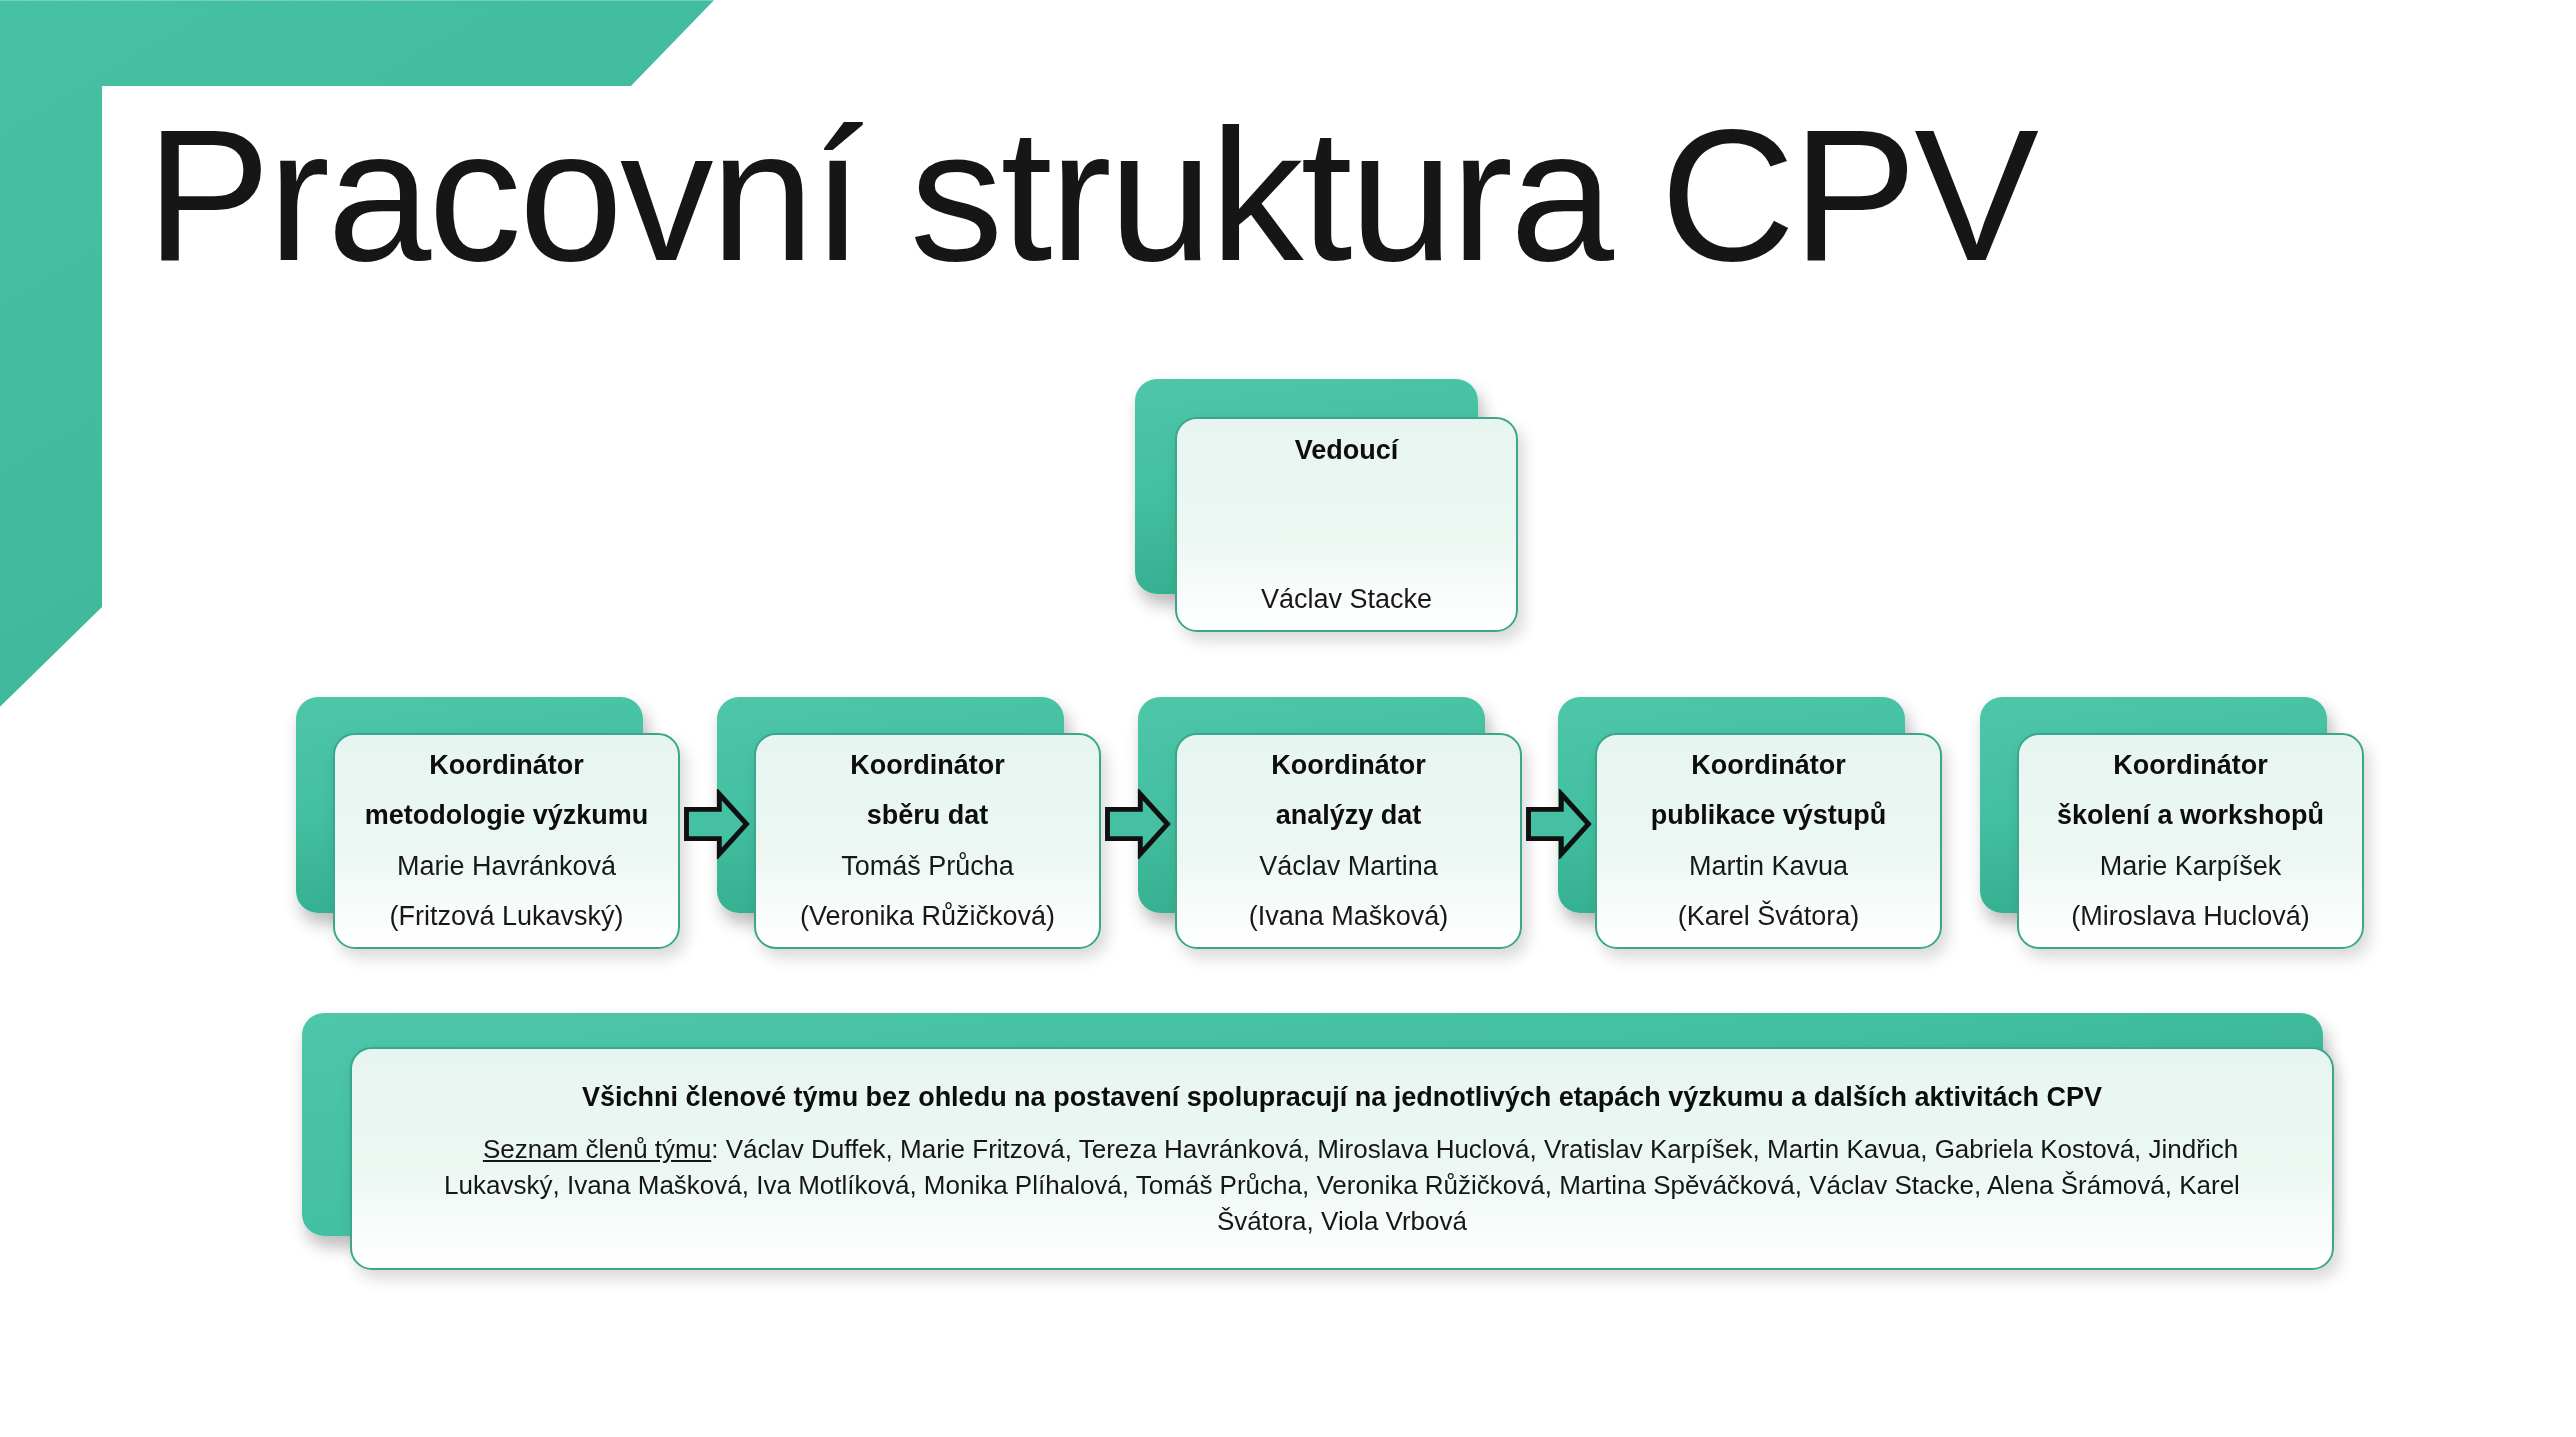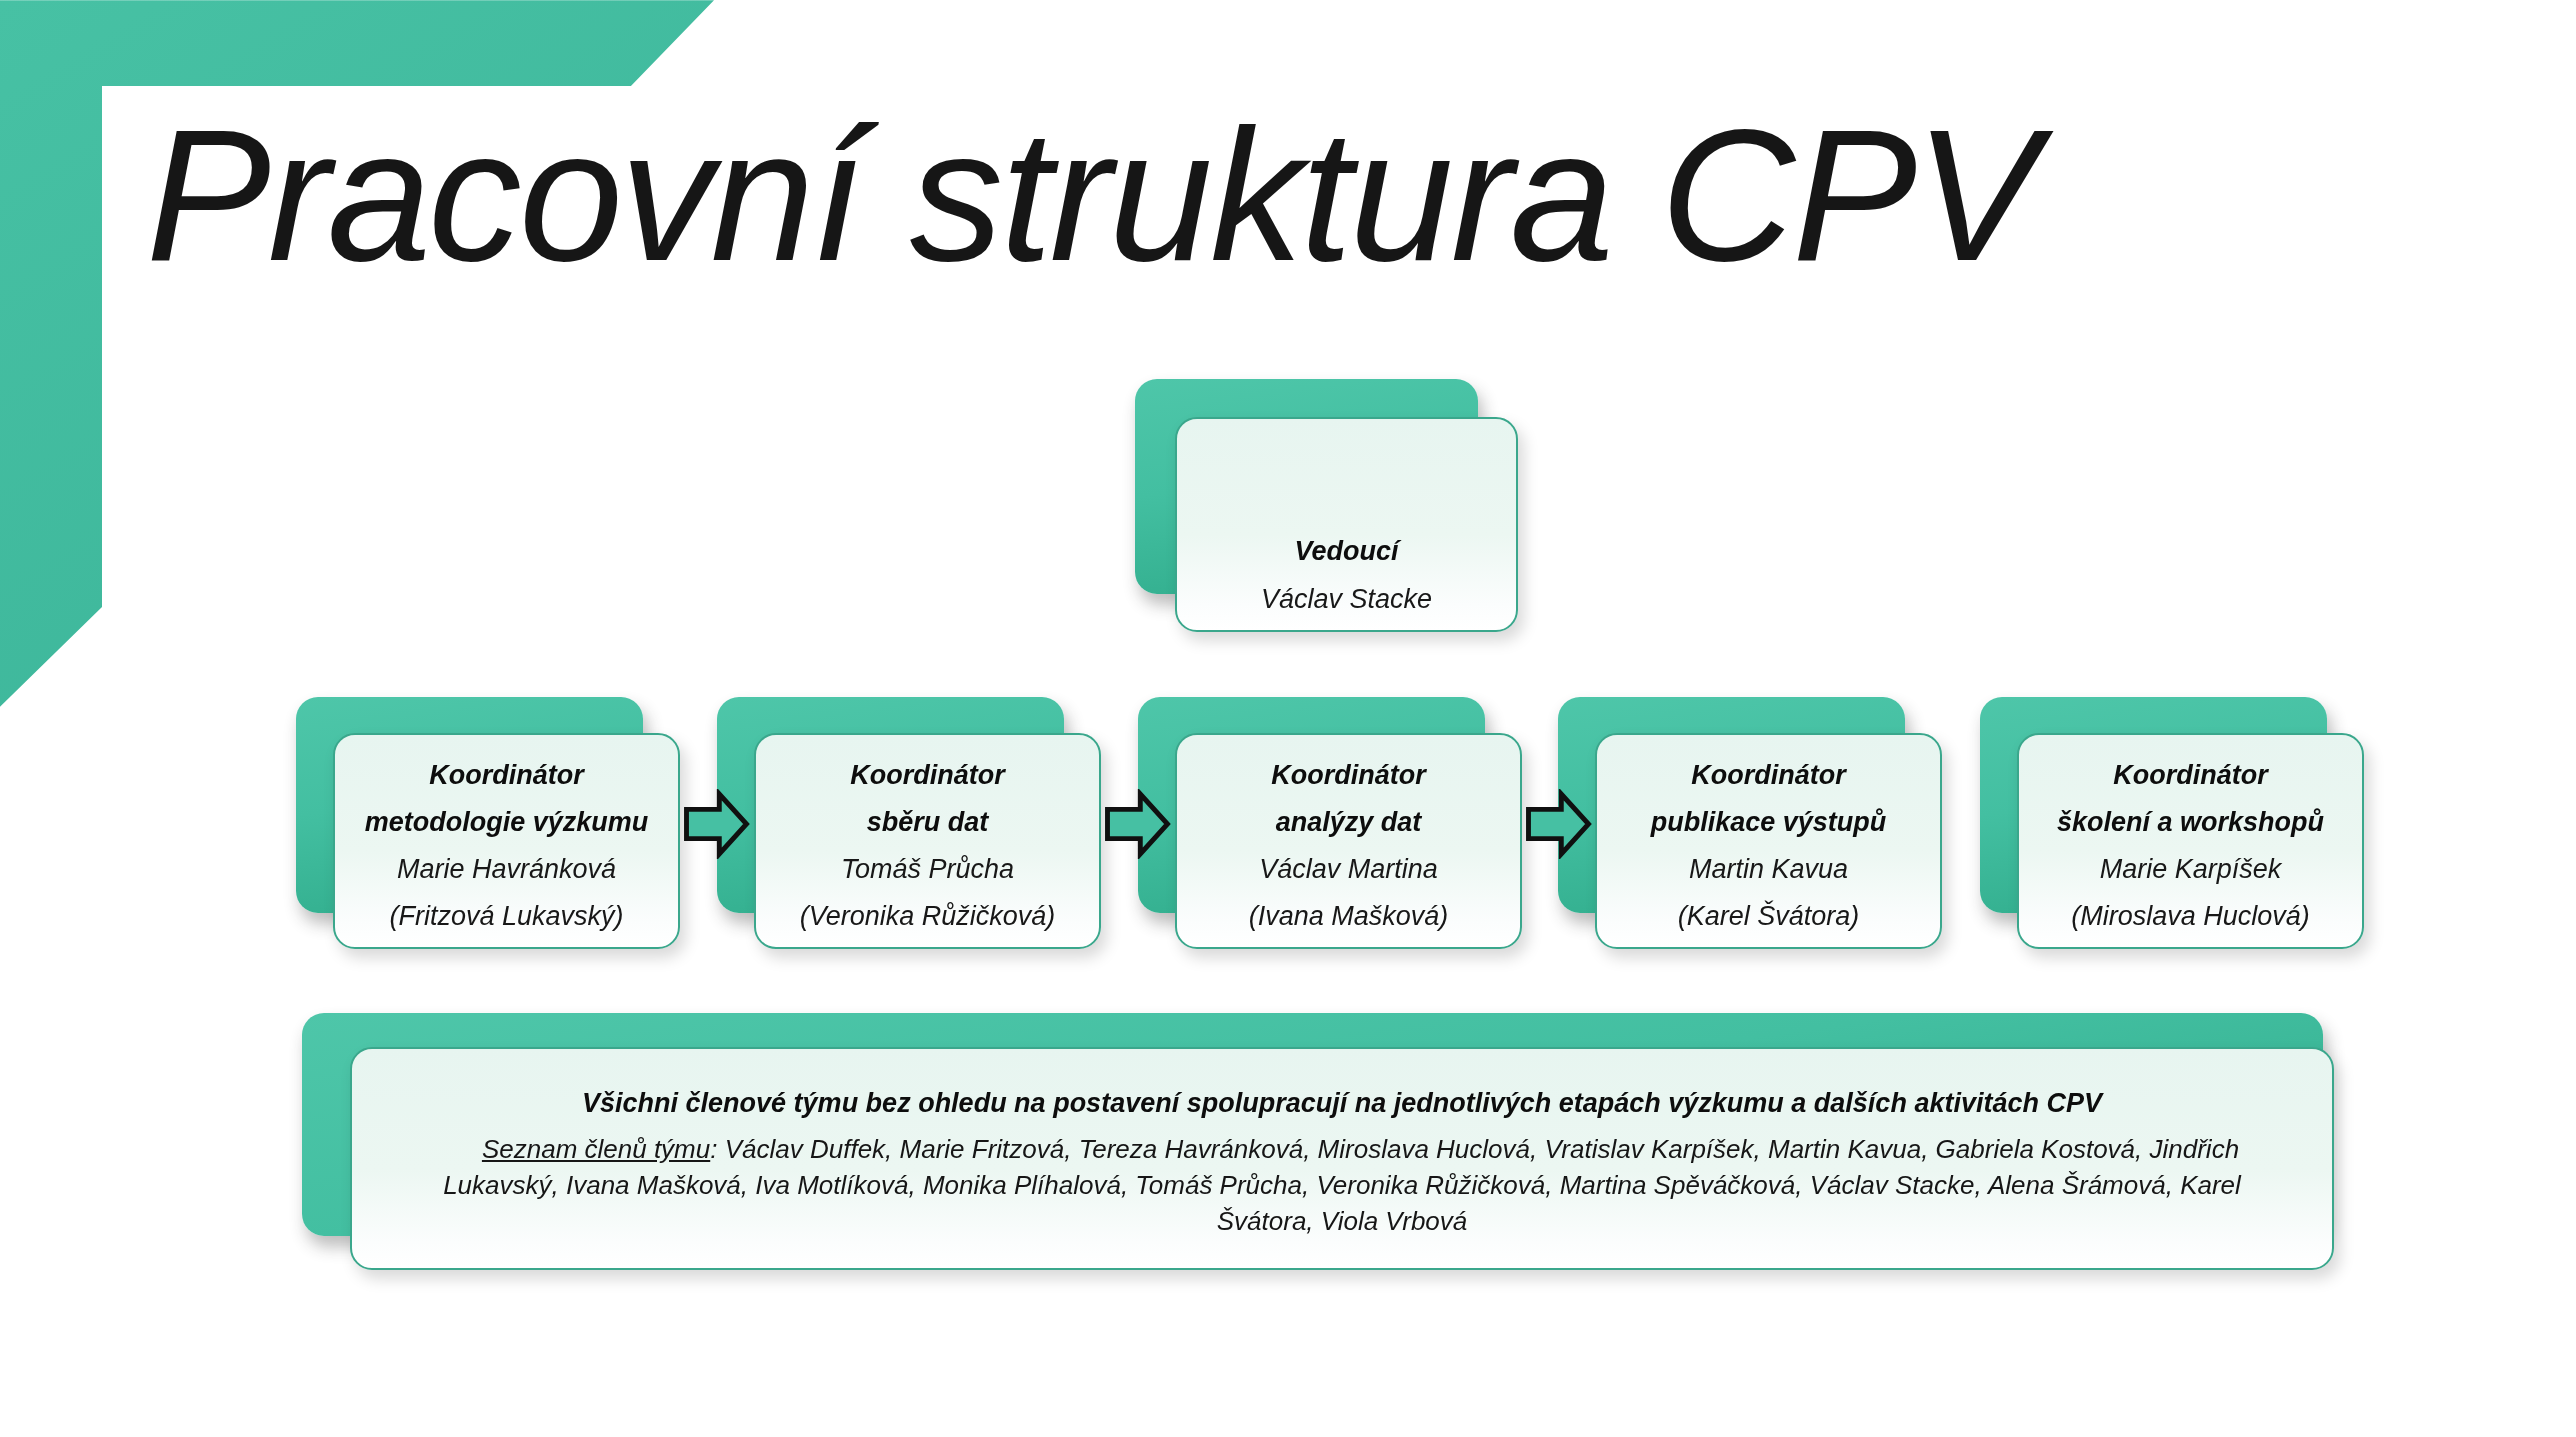--- a/index.html
+++ b/index.html
@@ -1,36 +1,36 @@
 <!DOCTYPE html>
 <html style="font-size:11.7px"><head>
 <meta charset="utf-8">
 <style>
   html,body{margin:0;padding:0;background:#ffffff;}
   .slide{
     position:relative;width:2576px;height:1437px;overflow:hidden;
-    background:#ffffff;font-family:"Liberation Sans",sans-serif;font-style:italic;
+    background:#ffffff;font-family:"Liberation Sans",sans-serif;
   }
   .corner{position:absolute;left:0;top:0;z-index:1;}
   .slide-title{
     position:absolute;left:146px;top:86px;z-index:2;
     font-size:187px;line-height:1.18;font-weight:400;color:#161616;letter-spacing:-2.9px;
     white-space:nowrap;
   }
   .card-wrap{position:absolute;z-index:2;}
   .card-shadow{
     position:absolute;left:0;top:0;border-radius:22px;
     background:linear-gradient(172deg,#4ec6a9 0%,#43bfa1 45%,#2fab8a 100%);
     box-shadow:4.4px 10.2px 16px rgba(40,40,40,.30);
   }
   .card{
     position:absolute;border-radius:22px;border:2.2px solid #3aa78c;
     background:linear-gradient(180deg,#e7f5f0 0%,#ecf7f2 55%,#fbfdfd 88%,#ffffff 100%);
     box-shadow:5.8px 8.7px 14.6px rgba(0,0,0,.15);
-    display:flex;flex-direction:column;align-items:center;justify-content:flex-end;
+    display:flex;flex-direction:column;align-items:center;justify-content:space-between;
     text-align:center;box-sizing:border-box;padding:7.3px 17.5px;
   }
   .role{font-weight:700;font-size:27px;line-height:47px;color:#0d0d0d;white-space:nowrap;}
   .name{font-weight:400;font-size:27px;line-height:47px;color:#181818;white-space:nowrap;}
   .leader .role,.leader .name{line-height:48px;}
   .note-card{padding:29px 51px;}
   .note-heading{font-weight:700;font-size:27px;line-height:38px;color:#0d0d0d;margin-bottom:8.7px;max-width:1968px;}
   .note-members{font-weight:400;font-size:26px;line-height:36px;color:#161616;max-width:1983px;}
   .note-members .underline{text-decoration:underline;margin-left:37px;}
   .flow-arrow{position:absolute;z-index:4;width:67px;height:70px;}

